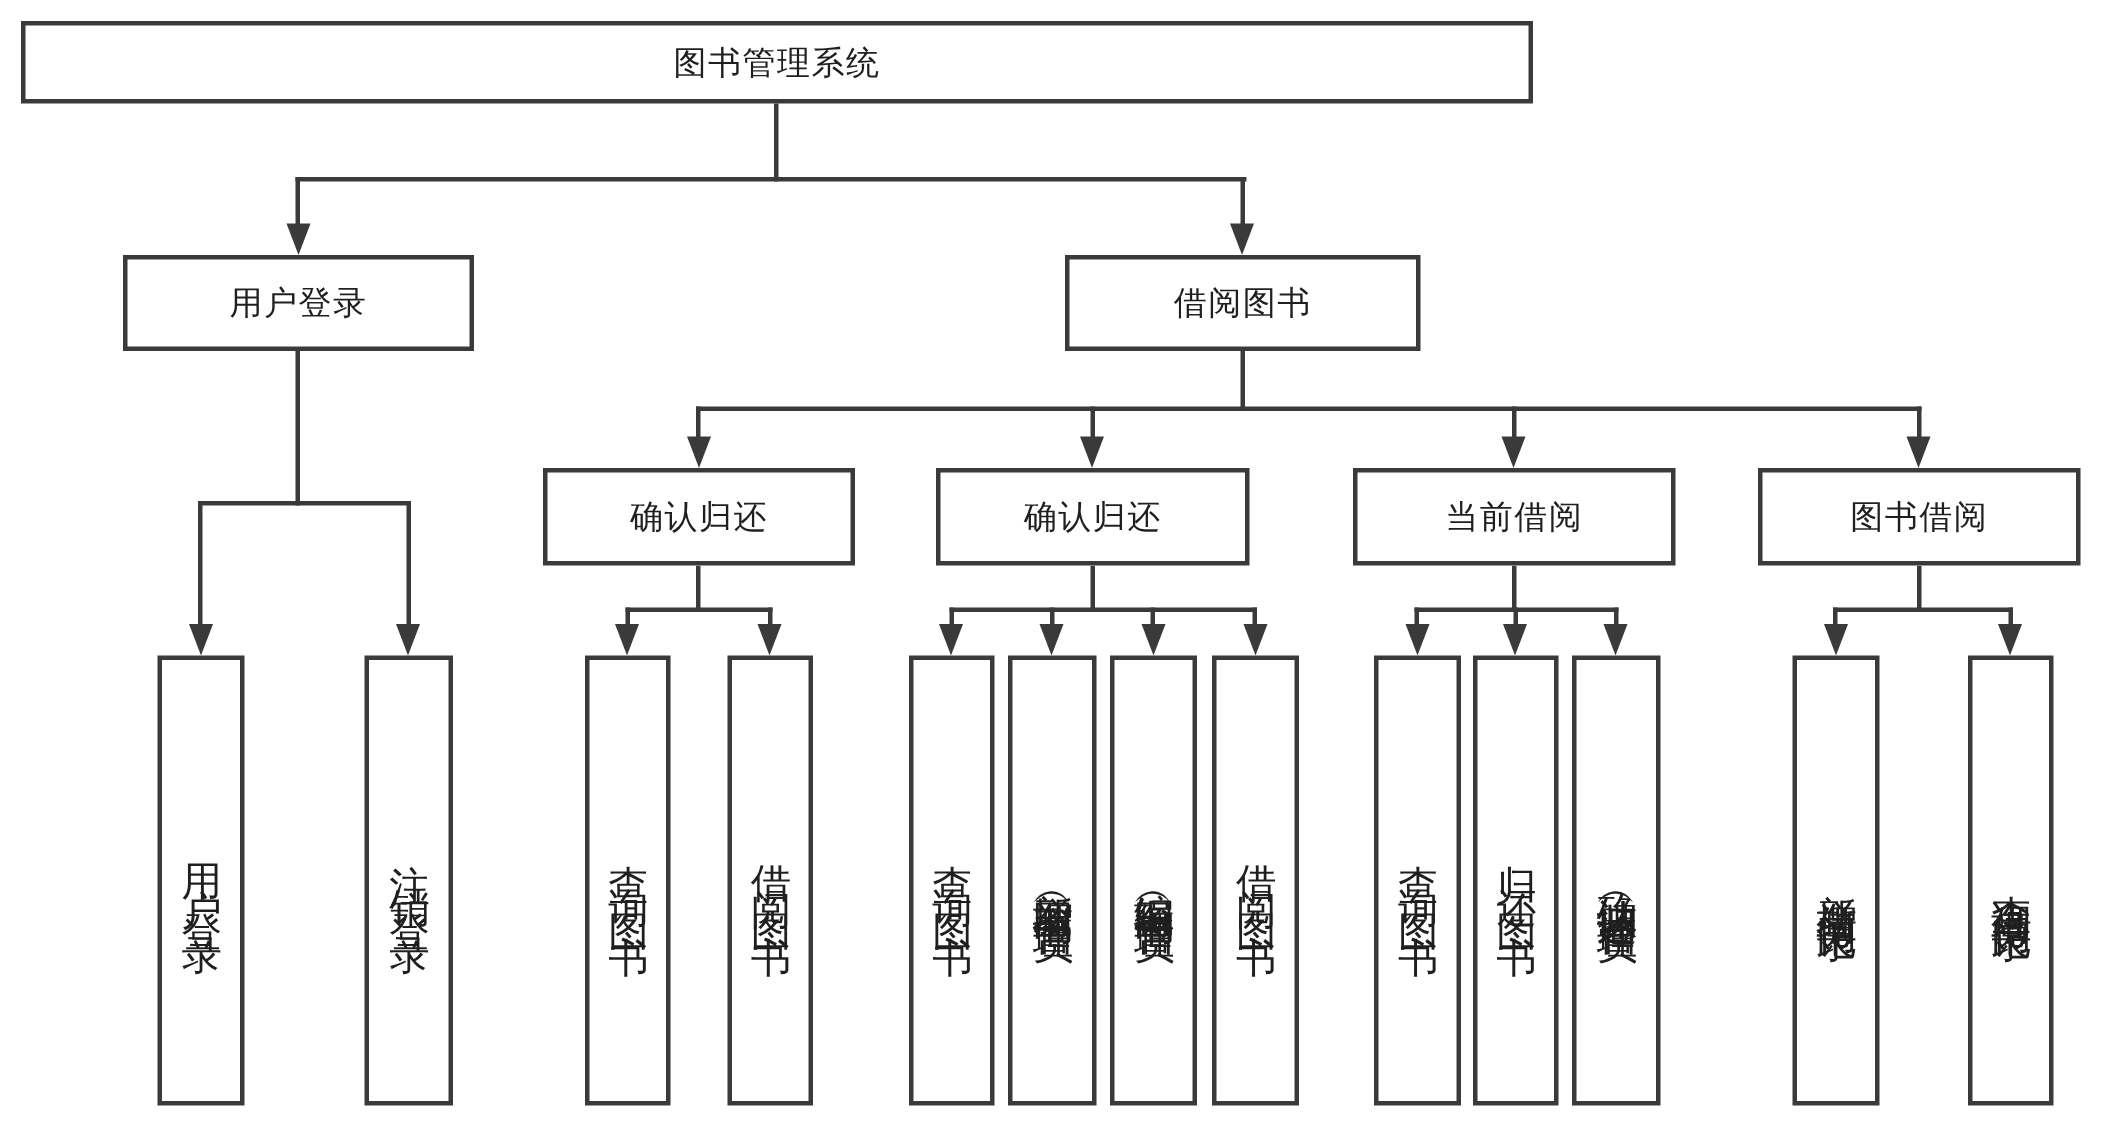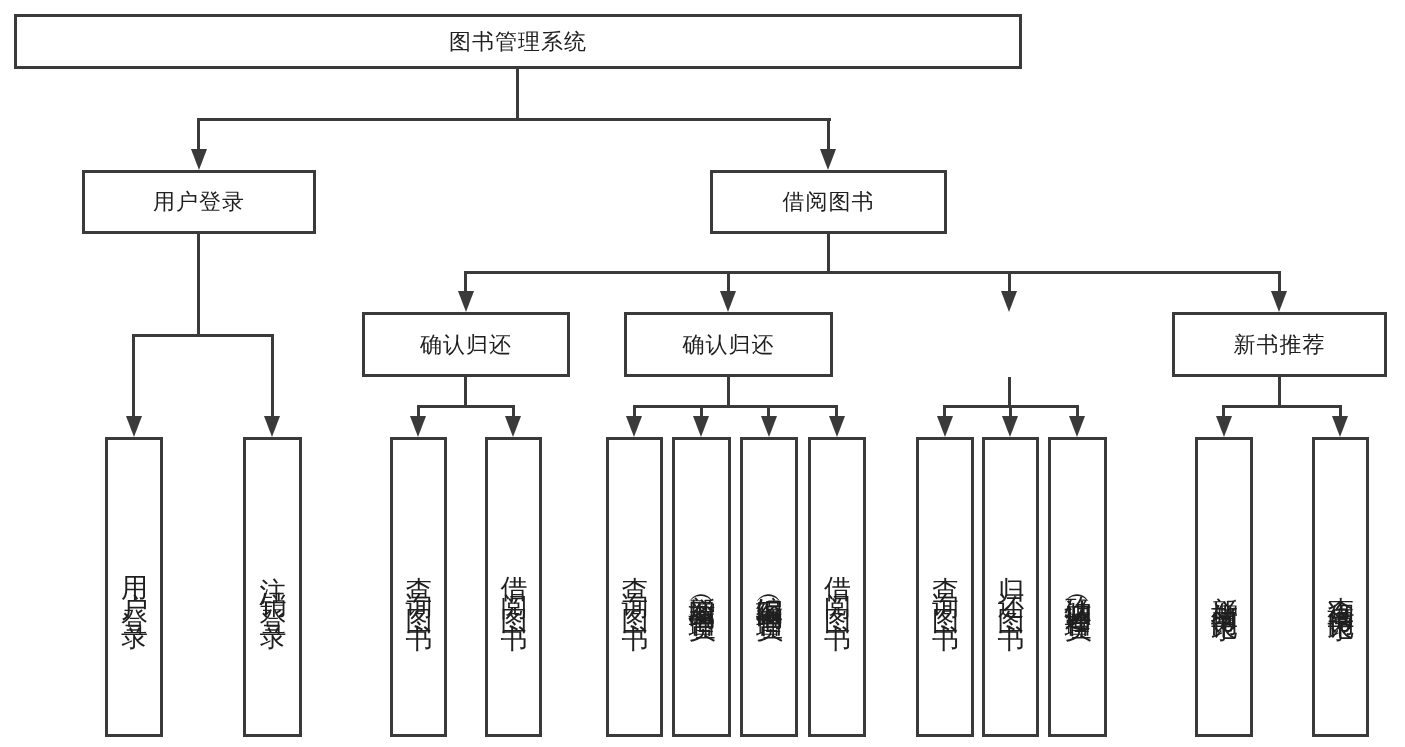--- a/index.html
+++ b/index.html
@@ -57,22 +57,25 @@
   <div class="ah" style="left:1001px;top:291px"></div>
   <div class="line" style="left:1278px;top:271px;width:3px;height:22px"></div>
   <div class="ah" style="left:1271px;top:291px"></div>
 
   <div class="box" style="left:362px;top:312px;width:208px;height:65px">
     <span class="hlabel">确认归还</span>
   </div>
   <div class="box" style="left:624px;top:312px;width:209px;height:65px">
     <span class="hlabel">确认归还</span>
   </div>
+  <div class="box" style="left:902px;top:312px;width:215px;height:65px">
+    <span class="hlabel">当前借阅</span>
+  </div>
   <div class="box" style="left:1172px;top:312px;width:215px;height:65px">
-    <span class="hlabel">新书推荐</span>
+    <span class="hlabel">图书借阅</span>
   </div>
 
   <div class="line" style="left:464px;top:377px;width:3px;height:31px"></div>
   <div class="line" style="left:417px;top:405px;width:98px;height:3px"></div>
   <div class="line" style="left:417px;top:405px;width:3px;height:13px"></div>
   <div class="ah" style="left:410px;top:416px"></div>
   <div class="line" style="left:512px;top:405px;width:3px;height:13px"></div>
   <div class="ah" style="left:505px;top:416px"></div>
 
   <div class="line" style="left:727px;top:377px;width:3px;height:31px"></div>

